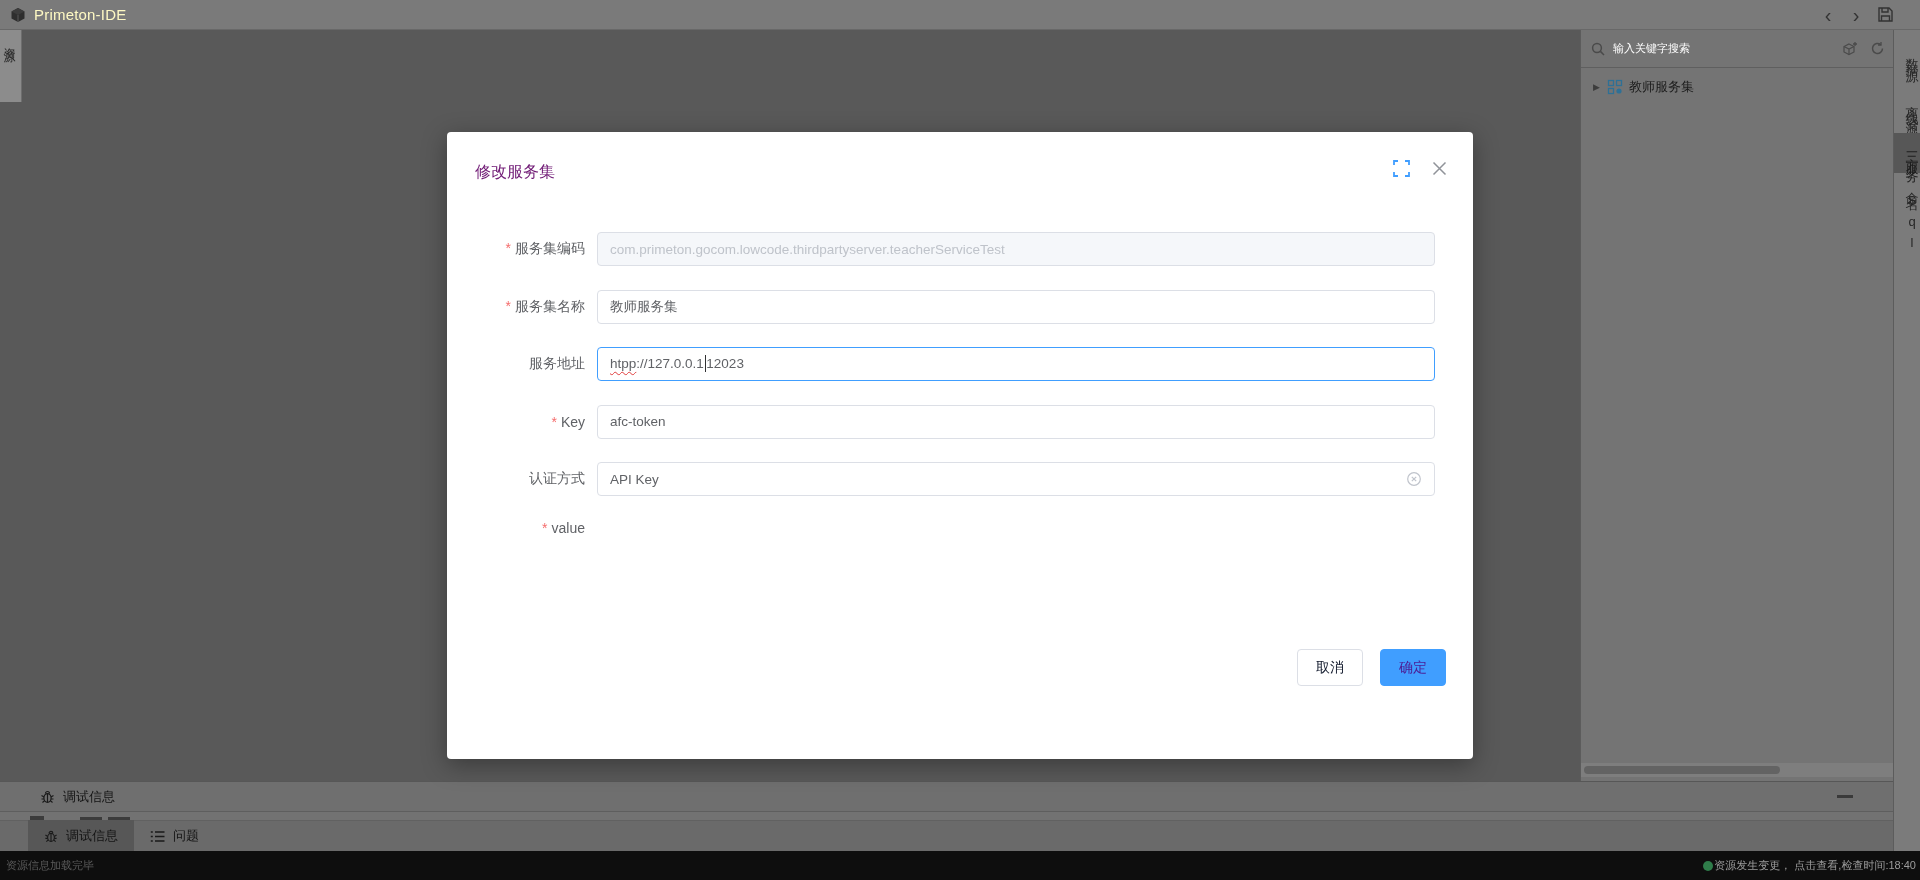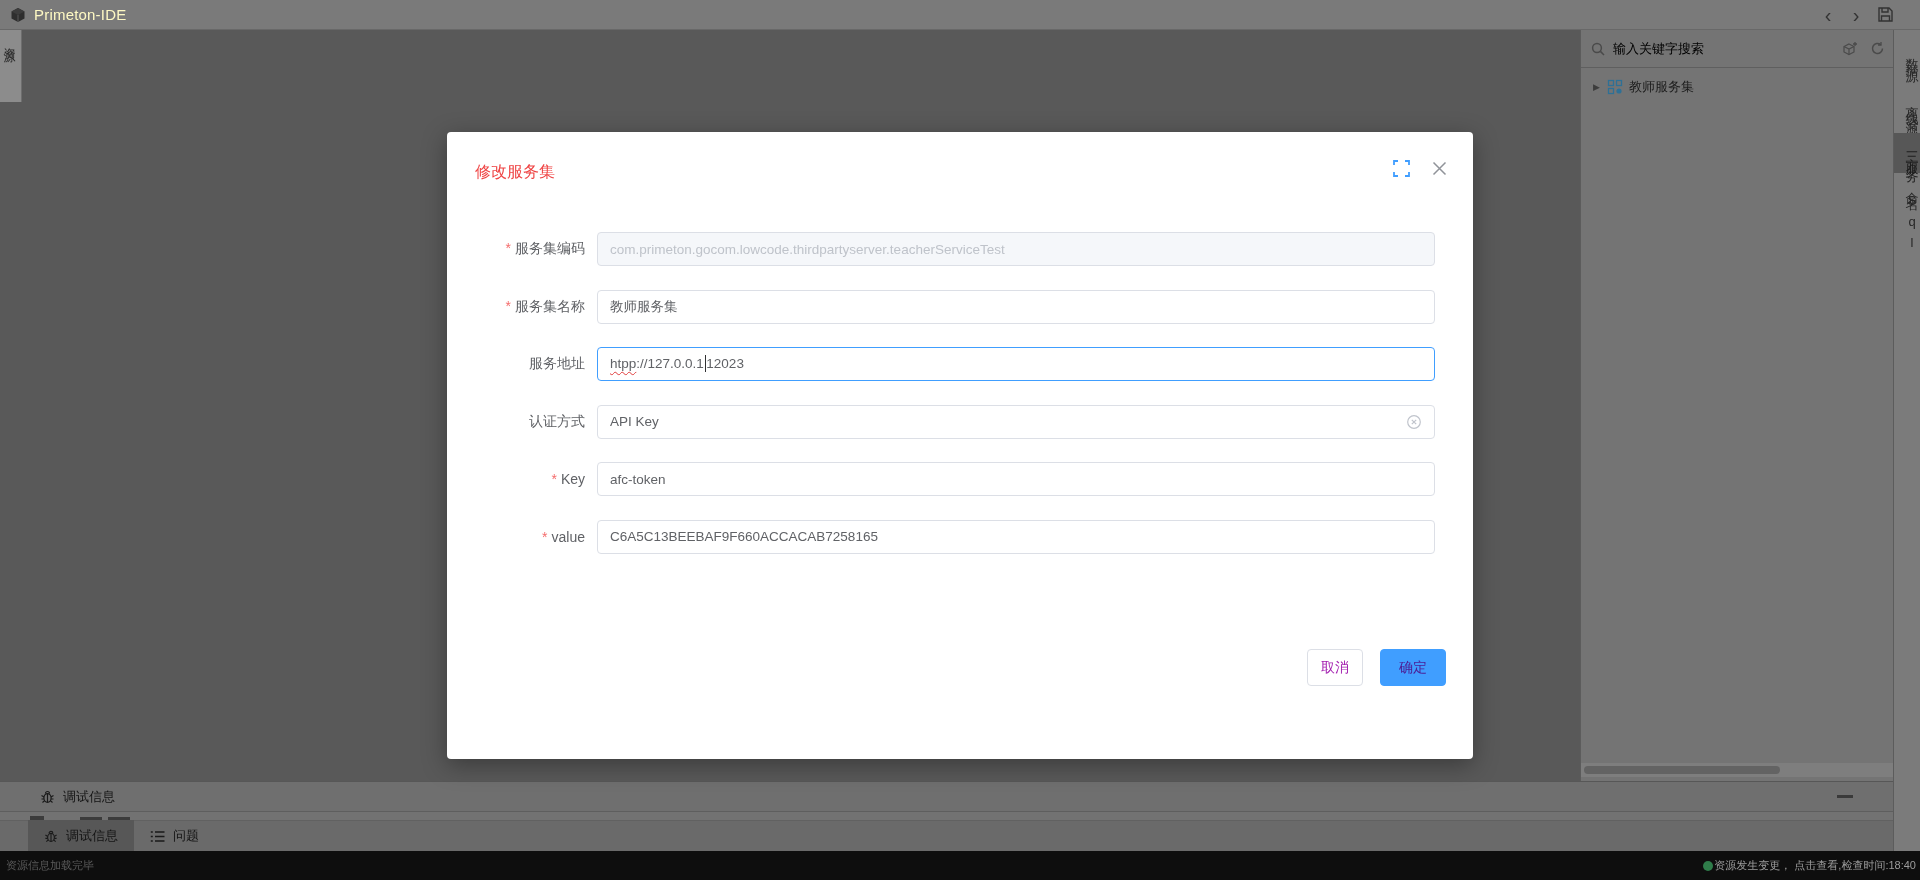--- a/index.html
+++ b/index.html
@@ -18,21 +18,21 @@
 
   #left-strip { left:0; top:30px; width:22px; height:72px; background:#8c8c8c;
     border-right:1px solid #6e6e6e; }
   #left-strip .vtxt { writing-mode:vertical-rl; text-orientation:upright; font-size:12px;
     color:#282828; margin:8px auto 0 auto; display:block; width:14px; letter-spacing:3px; }
 
   
   #right-panel { left:1580px; top:30px; width:313px; height:751px; background:#747474;
     border-left:1px solid #5c5c5c; }
   #search-row { height:38px; border-bottom:1px solid #5f5f5f; display:flex; align-items:center; padding:0 8px 0 10px; }
-  #search-placeholder { color:#000000; font-size:13px; margin-left:8px; flex:1; }
+  #search-placeholder { color:#ffffff; font-size:11px; margin-left:8px; flex:1; }
   .panel-icon { color:#4a4a4a; display:flex; align-items:center; }
   #tree-row { height:30px; display:flex; align-items:center; padding-left:12px; margin-top:4px; }
   #tree-arrow { color:#3d3d3d; font-size:9px; margin-right:7px; }
   #tree-label { font-size:13px; color:#1c1c1c; margin-left:6px; }
   #hscroll { left:0; top:733px; width:312px; height:14px; background:#7e7e7e; }
   #hscroll-thumb { left:3px; top:3px; width:196px; height:8px; background:#636363; border-radius:4px; }
 
   
   #tabstrip { left:1893px; top:30px; width:27px; height:822px; background:#7b7b7b;
     border-left:1px solid #5c5c5c; display:flex; flex-direction:column; align-items:center; }
@@ -56,40 +56,40 @@
   
   #statusbar { left:0; top:851px; width:1920px; height:29px; background:#0e0e0e;
     display:flex; align-items:center; font-size:11px; }
   #status-left { color:#5a5a5a; margin-left:6px; }
   #status-right { margin-left:auto; margin-right:4px; color:#9c9c9c; display:flex; align-items:center; gap:1px; }
   #status-dot { width:10px; height:10px; border-radius:50%; background:#2f7d4a; }
 
   
   #modal { left:447px; top:132px; width:1026px; height:627px; background:#ffffff;
     border-radius:4px; box-shadow:0 6px 24px rgba(0,0,0,.35); }
-  #modal-title { position:absolute; left:28px; top:30px; font-size:16px; color:#ef4444; }
+  #modal-title { position:absolute; left:28px; top:30px; font-size:16px; color:#701a75; }
   #modal-tools { position:absolute; right:26px; top:28px; display:flex; align-items:center; gap:22px; }
   .tool-btn { display:flex; align-items:center; cursor:default; }
 
   #modal-form { position:absolute; left:0; top:100px; width:1026px; padding-right:38px; }
   .form-row { display:flex; align-items:center; margin-bottom:23.5px; }
   .form-label { flex:0 0 150px; text-align:right; padding-right:12px; font-size:14px; color:#606266; }
   .req { color:#f56c6c; margin-right:4px; }
   .input { flex:1; height:34px; border:1px solid #dcdfe6; border-radius:4px; background:#fff;
     display:flex; align-items:center; padding:0 12px; font-size:13.5px; color:#606266; }
   .input.disabled { background:#f5f7fa; color:#bfc3ca; }
   .input.focused { border-color:#409eff; }
   .input .suffix { margin-left:auto; color:#c0c4cc; display:flex; align-items:center; }
   .misspelled { text-decoration:underline wavy #e03c3c 1px; text-underline-offset:3px; }
   .caret { display:inline-block; width:1.5px; height:17px; background:#303133; vertical-align:middle; margin:0 0 2px 1px; }
 
   #modal-actions { position:absolute; right:27px; top:517px; display:flex; gap:17px; }
   .btn { height:37px; border-radius:4px; font-size:14px; display:flex; align-items:center;
     justify-content:center; cursor:default; }
-  #btn-cancel { width:56px; background:#fff; border:1px solid #dcdfe6; color:#a21caf; }
+  #btn-cancel { width:66px; background:#fff; border:1px solid #dcdfe6; color:#0f172a; }
   #btn-ok { width:66px; background:#409eff; border:1px solid #409eff; color:#4c1d95; }
 
   svg { display:block; }
 </style>
 </head>
 <body>
 
 <div id="stage">
 
   <div id="titlebar" class="abs">
@@ -246,44 +246,41 @@
       </div>
 
       <div class="form-row">
         <span class="form-label"><span>服务地址</span></span>
         <div class="input focused">
           <span><span class="misspelled">htpp</span><span>://127.0.0.1</span><span class="caret"></span><span>12023</span></span>
         </div>
       </div>
 
       <div class="form-row">
+        <span class="form-label"><span class="req">*</span><span>Key</span></span>
+        <div class="input">
+          <span>afc-token</span>
+        </div>
+      </div>
+
+      <div class="form-row">
         <span class="form-label"><span>认证方式</span></span>
         <div class="input">
           <span>API Key</span>
           <span class="suffix">
             <svg width="16" height="16" viewBox="0 0 16 16" fill="none" stroke="#c0c4cc" stroke-width="1.2">
                 <circle cx="8" cy="8" r="6.3"></circle>
                 <path d="M5.8 5.8 10.2 10.2M10.2 5.8 5.8 10.2"></path>
               </svg>
           </span>
         </div>
       </div>
 
       <div class="form-row">
-        <span class="form-label"><span class="req">*</span><span>Key</span></span>
-        <div class="input">
-          <span>afc-token</span>
-        </div>
-      </div>
-
-      <div class="form-row">
         <span class="form-label"><span class="req">*</span><span>value</span></span>
-        <div class="input">
-          <span>C6A5C13BEEBAF9F660ACCACAB7258165</span>
-        </div>
       </div>
 
 
     </div>
 
     <div id="modal-actions">
       <div class="btn" id="btn-cancel">取消</div>
       <div class="btn" id="btn-ok">确定</div>
     </div>
   </div>

